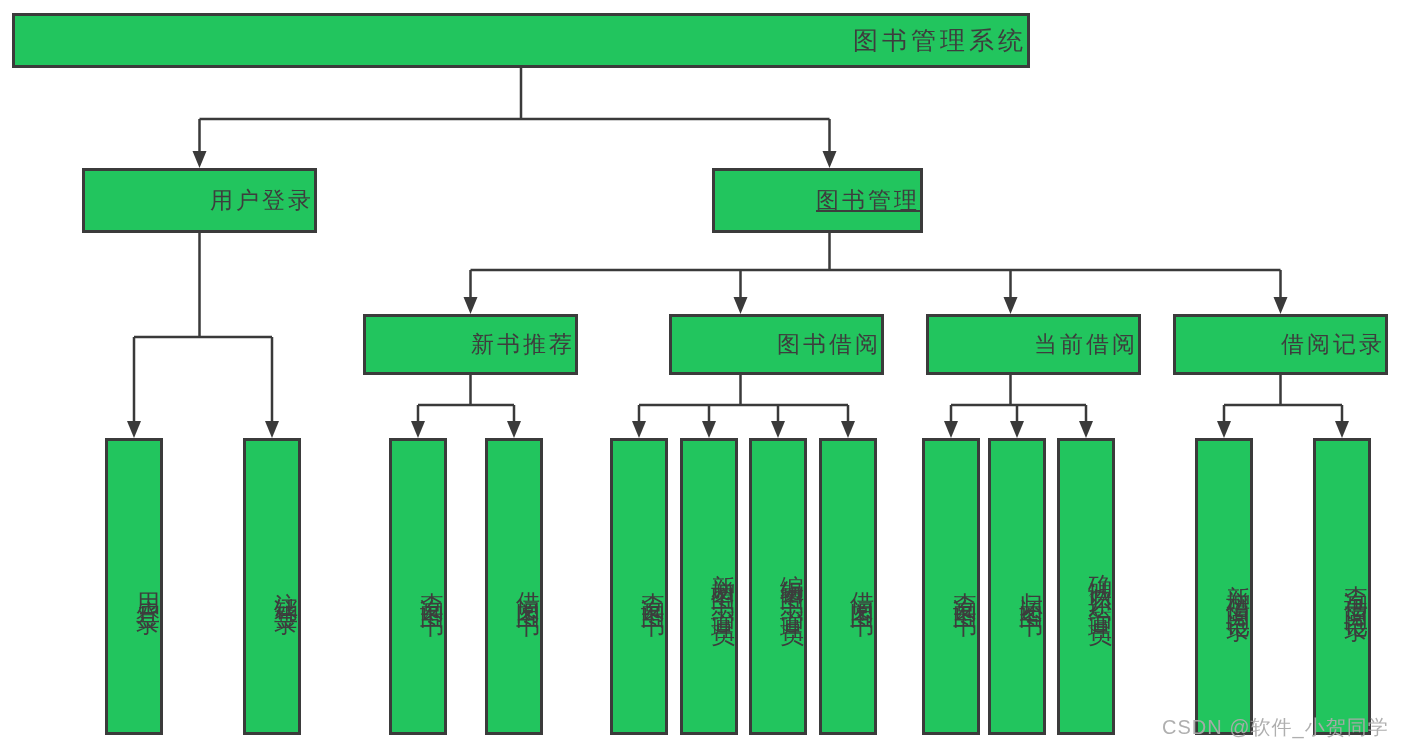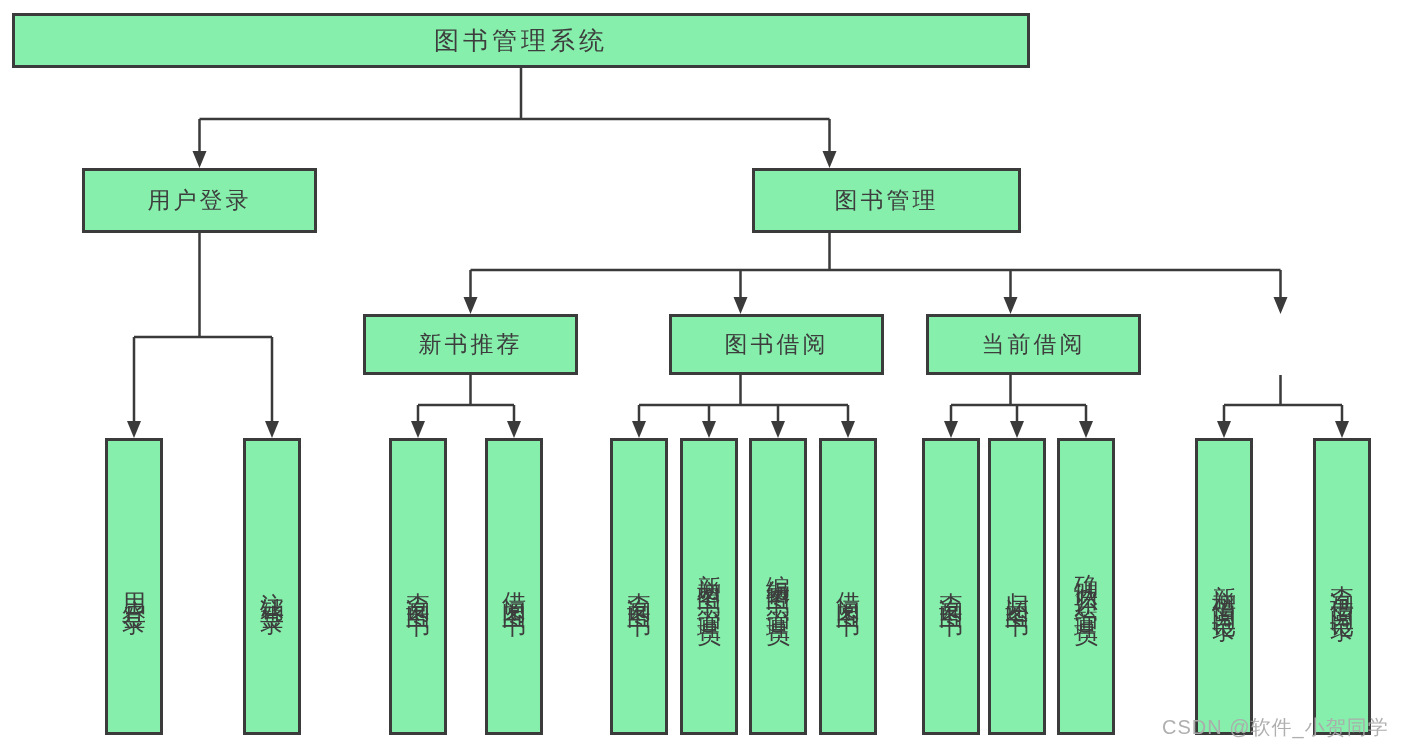--- a/index.html
+++ b/index.html
@@ -19,25 +19,25 @@
     position: absolute;
     left: 0;
     top: 0;
     width: 1405px;
     height: 747px;
   }
   .box {
     position: absolute;
     box-sizing: border-box;
     border: 3px solid #3b3b3b;
-    background: #86efac;
+    background: #22c55e;
     color: #3d3d3d;
     display: flex;
     align-items: center;
-    justify-content: center;
+    justify-content: flex-end;
     text-align: center;
   }
   .h {
     font-size: 23px;
     letter-spacing: 3px;
   }
   .root-box {
     font-size: 25px;
     letter-spacing: 4px;
   }
@@ -112,32 +112,35 @@
     <path class="arrow" d="M1335 421 H1349 L1342 438 Z"></path>
   </svg>
 
   <div class="box h root-box" style="left:12px; top:13px; width:1018px; height:55px;">
     <span class="label">图书管理系统</span>
   </div>
 
   <div class="box h" style="left:82px; top:168px; width:235px; height:65px;">
     <span class="label">用户登录</span>
   </div>
-  <div class="box h" style="left:752px; top:168px; width:269px; height:65px;">
+  <div class="box h" style="left:712px; top:168px; width:211px; height:65px;text-decoration:underline;">
     <span class="label">图书管理</span>
   </div>
 
   <div class="box h" style="left:363px; top:314px; width:215px; height:61px;">
     <span class="label">新书推荐</span>
   </div>
   <div class="box h" style="left:633px; top:314px; width:215px; height:61px;margin-left:36px;">
     <span class="label">图书借阅</span>
   </div>
   <div class="box h" style="left:903px; top:314px; width:215px; height:61px;margin-left:23px;">
     <span class="label">当前借阅</span>
+  </div>
+  <div class="box h" style="left:1173px; top:314px; width:215px; height:61px;">
+    <span class="label">借阅记录</span>
   </div>
 
   <div class="box v" style="left:105px; top:438px; width:58px; height:297px;">
     <span class="label">用户登录</span>
   </div>
   <div class="box v" style="left:243px; top:438px; width:58px; height:297px;">
     <span class="label">注销登录</span>
   </div>
 
   <div class="box v" style="left:389px; top:438px; width:58px; height:297px;">

